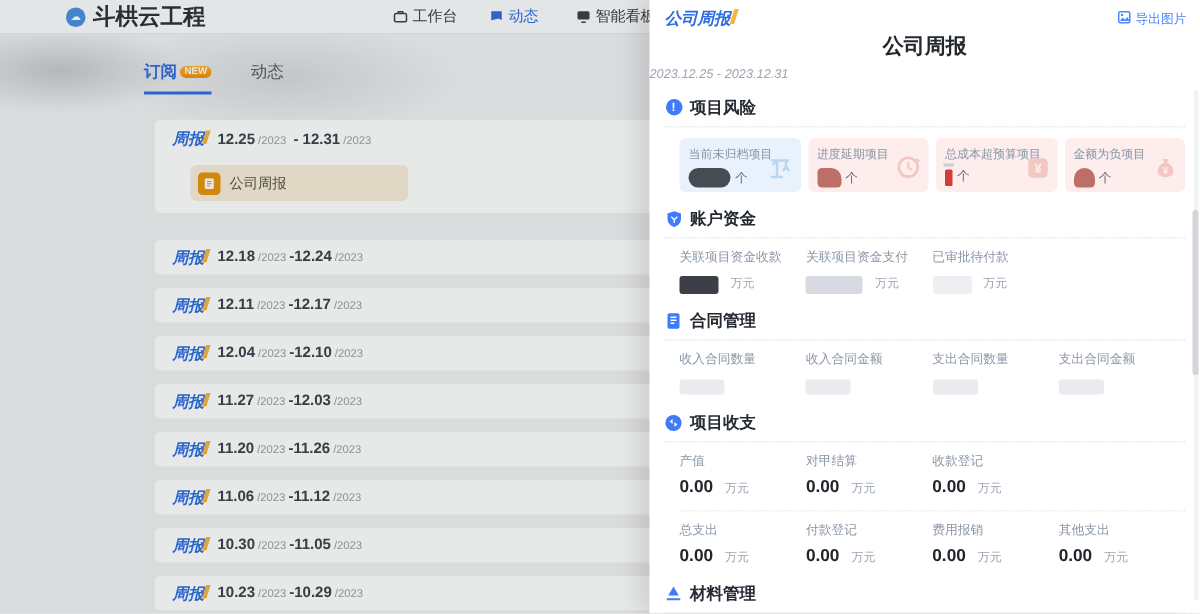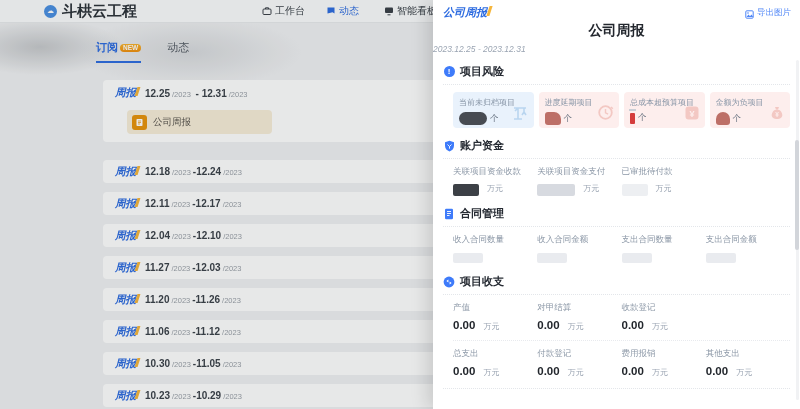--- a/index.html
+++ b/index.html
@@ -39,21 +39,21 @@
   .sub-ico{width:15px;height:15px;border-radius:3px;background:#e8930c;display:flex;align-items:center;justify-content:center;}
   .sub-label{font-size:9.5px;color:#55504a;}
   
   .mask{position:absolute;inset:0;background:rgba(22,27,34,0.10);z-index:5;cursor:pointer;}
   
   .drawer{position:absolute;top:0;left:433px;width:367px;height:409px;background:#ffffff;z-index:10;
     box-shadow:-6px 0 16px rgba(0,0,0,0.13);overflow:hidden;}
   .d-head{display:flex;justify-content:space-between;align-items:center;padding:5px 9px 0 10px;}
   .d-logo{font-style:italic;font-weight:bold;font-size:11px;color:#2e6ce0;position:relative;}
   .d-logo::after{content:"";position:absolute;right:-4px;top:1px;width:3px;height:10px;background:#f6b63c;transform:skewX(-18deg);}
-  .export{display:flex;align-items:flex-end;gap:3px;font-size:8.5px;color:#4f86f7;cursor:pointer;}
+  .export{display:flex;align-items:flex-start;gap:3px;font-size:8.5px;color:#4f86f7;cursor:pointer;}
   .d-title{text-align:center;font-size:14px;font-weight:bold;color:#23272e;margin-top:2px;}
   .d-date{font-size:8.5px;color:#9aa4b2;margin-top:4px;font-style:italic;}
   .sections{padding:0 10px;}
   .sec{margin-top:10px;}
   .sec-h{display:flex;align-items:center;gap:5px;font-size:11px;font-weight:bold;color:#262b33;}
   .dotline{border-top:1px dotted #e3e6ea;margin-top:5px;}
   .sec-ico{width:12px;height:12px;flex:0 0 12px;display:flex;align-items:center;justify-content:center;}
   .ico-circle{width:11px;height:11px;border-radius:50%;background:#3e7bfa;color:#fff;font-size:8px;font-weight:bold;
     display:flex;align-items:center;justify-content:center;line-height:1;}
   
@@ -420,20 +420,29 @@
           <div class="m-label">其他支出</div>
           <div class="m-val">
               <span class="m-num">0.00</span>
               <span class="m-unit">万元</span>
             </div>
         </div>
       </div>
     </div>
 
     <div class="sec">
+      <div class="sec-h">
+        <span class="sec-ico">
+          <svg width="12" height="11" viewBox="0 0 12 11">
+              <path d="M6 1l3.5 6h-7z" fill="#3e7bfa"></path>
+              <path d="M1.5 9.5h9" stroke="#3e7bfa" stroke-width="1.4"></path>
+            </svg>
+        </span>
+        <span>材料管理</span>
+      </div>
       <div class="dotline"></div>
 
     </div>
 
   </div>
 
   <div class="scroll-track"></div>
   <div class="scroll-thumb"></div>
 </div>
 

